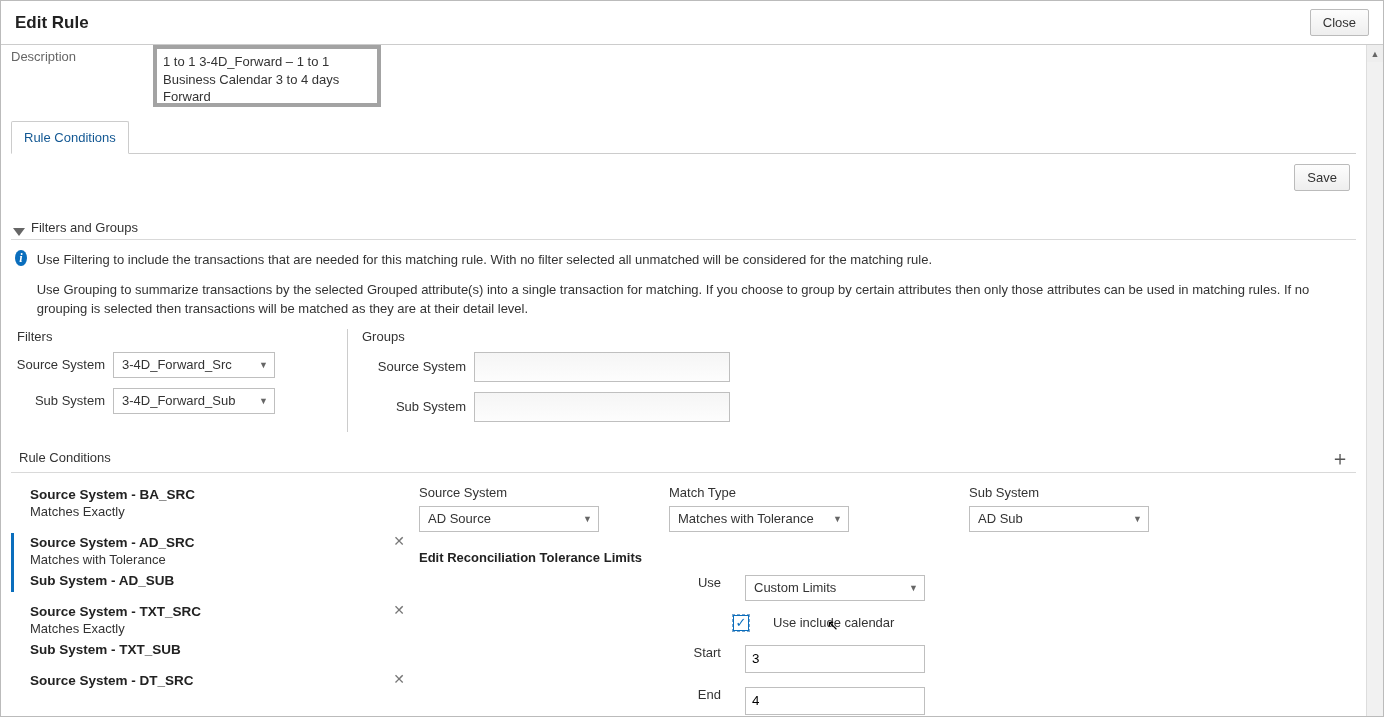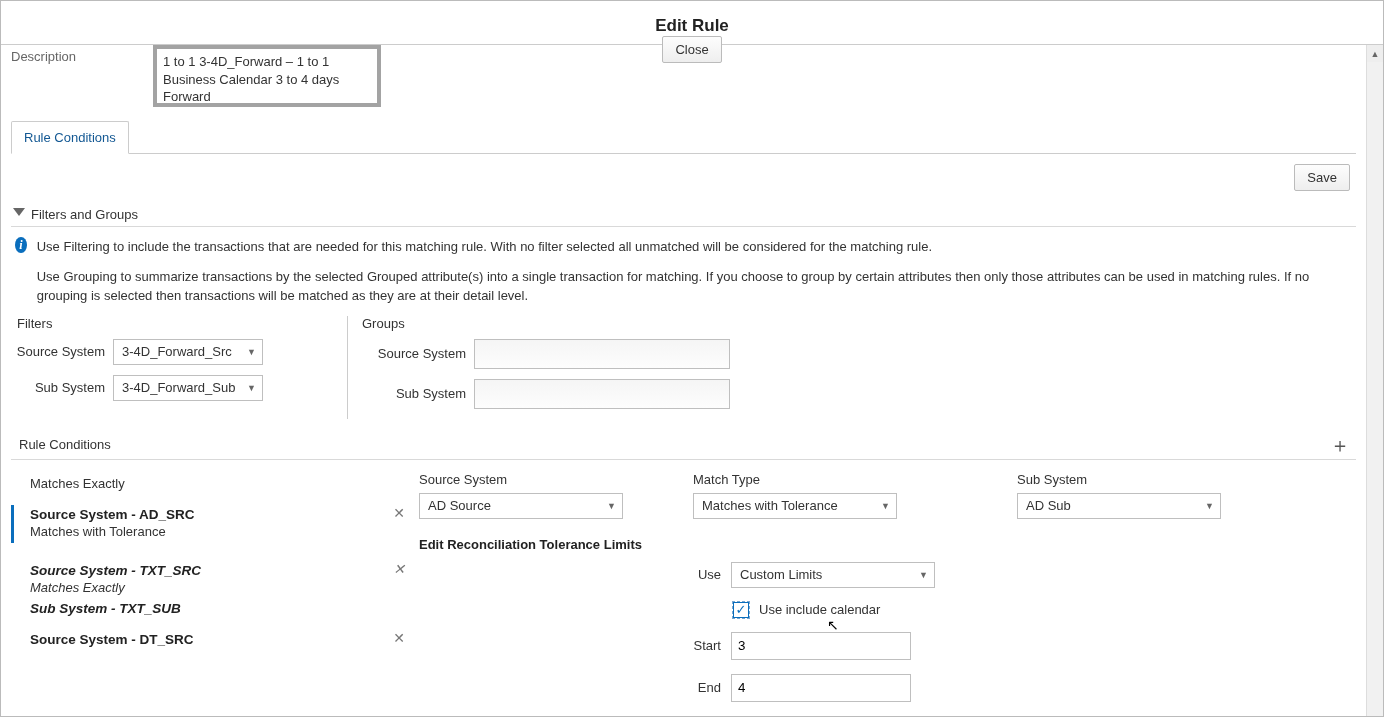--- a/index.html
+++ b/index.html
@@ -11,27 +11,26 @@
     background: #fff;
   }
   .modal {
     border: 1px solid #bbb;
     width: 1384px;
     height: 717px;
     position: relative;
     overflow: hidden;
   }
   .modal-header {
-    padding: 15px 14px;
+    padding: 0 14px;
     border-bottom: 1px solid #ccc;
     display: flex;
     justify-content: space-between;
     align-items: center;
     height: 44px;
-    flex-direction: column;
   }
   .modal-header h1 {
     margin: 0;
     font-size: 17px;
     font-weight: bold;
     color: #222;
   }
   .btn {
     background: linear-gradient(#fdfdfd,#eee);
     border: 1px solid #bbb;
@@ -103,26 +102,27 @@
     border-top-left-radius: 2px;
     border-top-right-radius: 2px;
   }
   .save-row {
     display: flex;
     justify-content: flex-end;
     padding: 10px 6px;
   }
   .section-hdr {
     display: flex;
-    align-items: flex-start;
+    align-items: flex-end;
     gap: 6px;
     border-bottom: 1px solid #d9d9d9;
     padding: 6px 2px 4px 2px;
     color: #333;
     font-size: 13px;
+    margin-top: 13px;
   }
   .section-hdr .tri {
     width: 0; height: 0;
     border-left: 6px solid transparent;
     border-right: 6px solid transparent;
     border-top: 8px solid #666;
     transform: translateY(1px);
   }
   .info-row {
     display:flex;
@@ -148,25 +148,25 @@
   .fg-col-filters { width: 320px; }
   .fg-divider { width: 1px; background:#ccc; margin: 0 12px; }
   .fg-col-groups { flex: 0 0 auto; }
   .fg-title { color:#333; margin-bottom: 8px; padding-left: 2px; }
   .field-row { display:flex; align-items:center; gap: 8px; margin-bottom: 10px; }
   .field-label-narrow { width: 90px; text-align: right; color:#333; line-height:1.2; }
   .field-label-wide { width: 106px; text-align: right; color:#333; }
   .combo {
     display:flex; align-items:center; justify-content: space-between;
     border:1px solid #bfbfbf; background:#fff; height: 26px;
-    padding: 0 6px 0 8px; width: 150px;
+    padding: 0 6px 0 8px; width: 162px;
     cursor:pointer;
   }
   .combo .caret { font-size:9px; color:#666; margin-left:6px; }
-  .combo-180 { width: 204px; }
+  .combo-180 { width: 180px; }
   .group-input {
     border:1px solid #bfbfbf;
     width: 256px; height: 30px;
     background: linear-gradient(#f5f5f5,#fdfdfd);
   }
   .rc-hdr-row {
     display:flex;
     align-items:center;
     justify-content: space-between;
     border-bottom: 1px solid #d9d9d9;
@@ -180,21 +180,21 @@
   .rc-item .line1 { font-weight:bold; font-size:13.5px; color:#222; }
   .rc-item .line2 { font-size: 13px; color:#333; margin-top:2px; }
   .rc-item .line3 { font-weight:bold; font-size:13.5px; color:#222; margin-top:6px; }
   .rc-item-del { display:flex; align-items:flex-start; }
   .del-x { width: 20px; text-align:center; color:#777; cursor:pointer; font-size:14px; }
   .rc-right { flex:1; padding: 12px 10px 10px 10px; }
   .rc-right-row1 { display:flex; gap: 70px; }
   .rc-field { display:flex; flex-direction:column; gap:6px; }
   .rc-field-label { color:#333; }
   .tol-title { font-weight:bold; color:#222; margin: 18px 0 10px 0; }
-  .tol-row { display:flex; align-items:center; gap: 10px; margin: 10px 0 14px 0; padding-left: 266px; }
+  .tol-row { display:flex; gap: 24px; margin: 10px 0 14px 0; padding-left: 266px; }
   .tol-row .lbl { width: 36px; text-align:right; color:#333; }
   .chk {
     width:16px; height:16px; border:1px solid #0a6ebd;
     display:inline-flex; align-items:center; justify-content:center;
     color:#0a6ebd; font-size:13px;
     cursor:pointer;
     background:#fff;
     outline: 1px dashed #7aa7d0;
     outline-offset: 0;
   }
@@ -293,32 +293,34 @@
         <span>Rule Conditions</span>
       </div>
       <span class="plus-icon">＋</span>
     </div>
 
     <div class="rc-body">
 
       <div class="rc-list">
 
         <div class="rc-item">
+          <div class="line1">Source System  -  BA_SRC</div>
           <div class="line2">Matches Exactly</div>
         </div>
 
         <div class="rc-item-del" style="margin-top:10px;">
           <div class="rc-item sel" style="flex:1">
             <div class="line1">Source System  -  AD_SRC</div>
             <div class="line2">Matches with Tolerance</div>
+            <div class="line3">Sub System  -  AD_SUB</div>
           </div>
           <div class="del-x">✕</div>
         </div>
 
-        <div class="rc-item-del" style="margin-top:18px;font-style:italic;">
+        <div class="rc-item-del" style="margin-top:10px;">
           <div class="rc-item" style="flex:1">
             <div class="line1">Source System  -  TXT_SRC</div>
             <div class="line2">Matches Exactly</div>
             <div class="line3">Sub System  -  TXT_SUB</div>
           </div>
           <div class="del-x">✕</div>
         </div>
 
         <div class="rc-item-del" style="margin-top:10px;">
           <div class="rc-item" style="flex:1">

